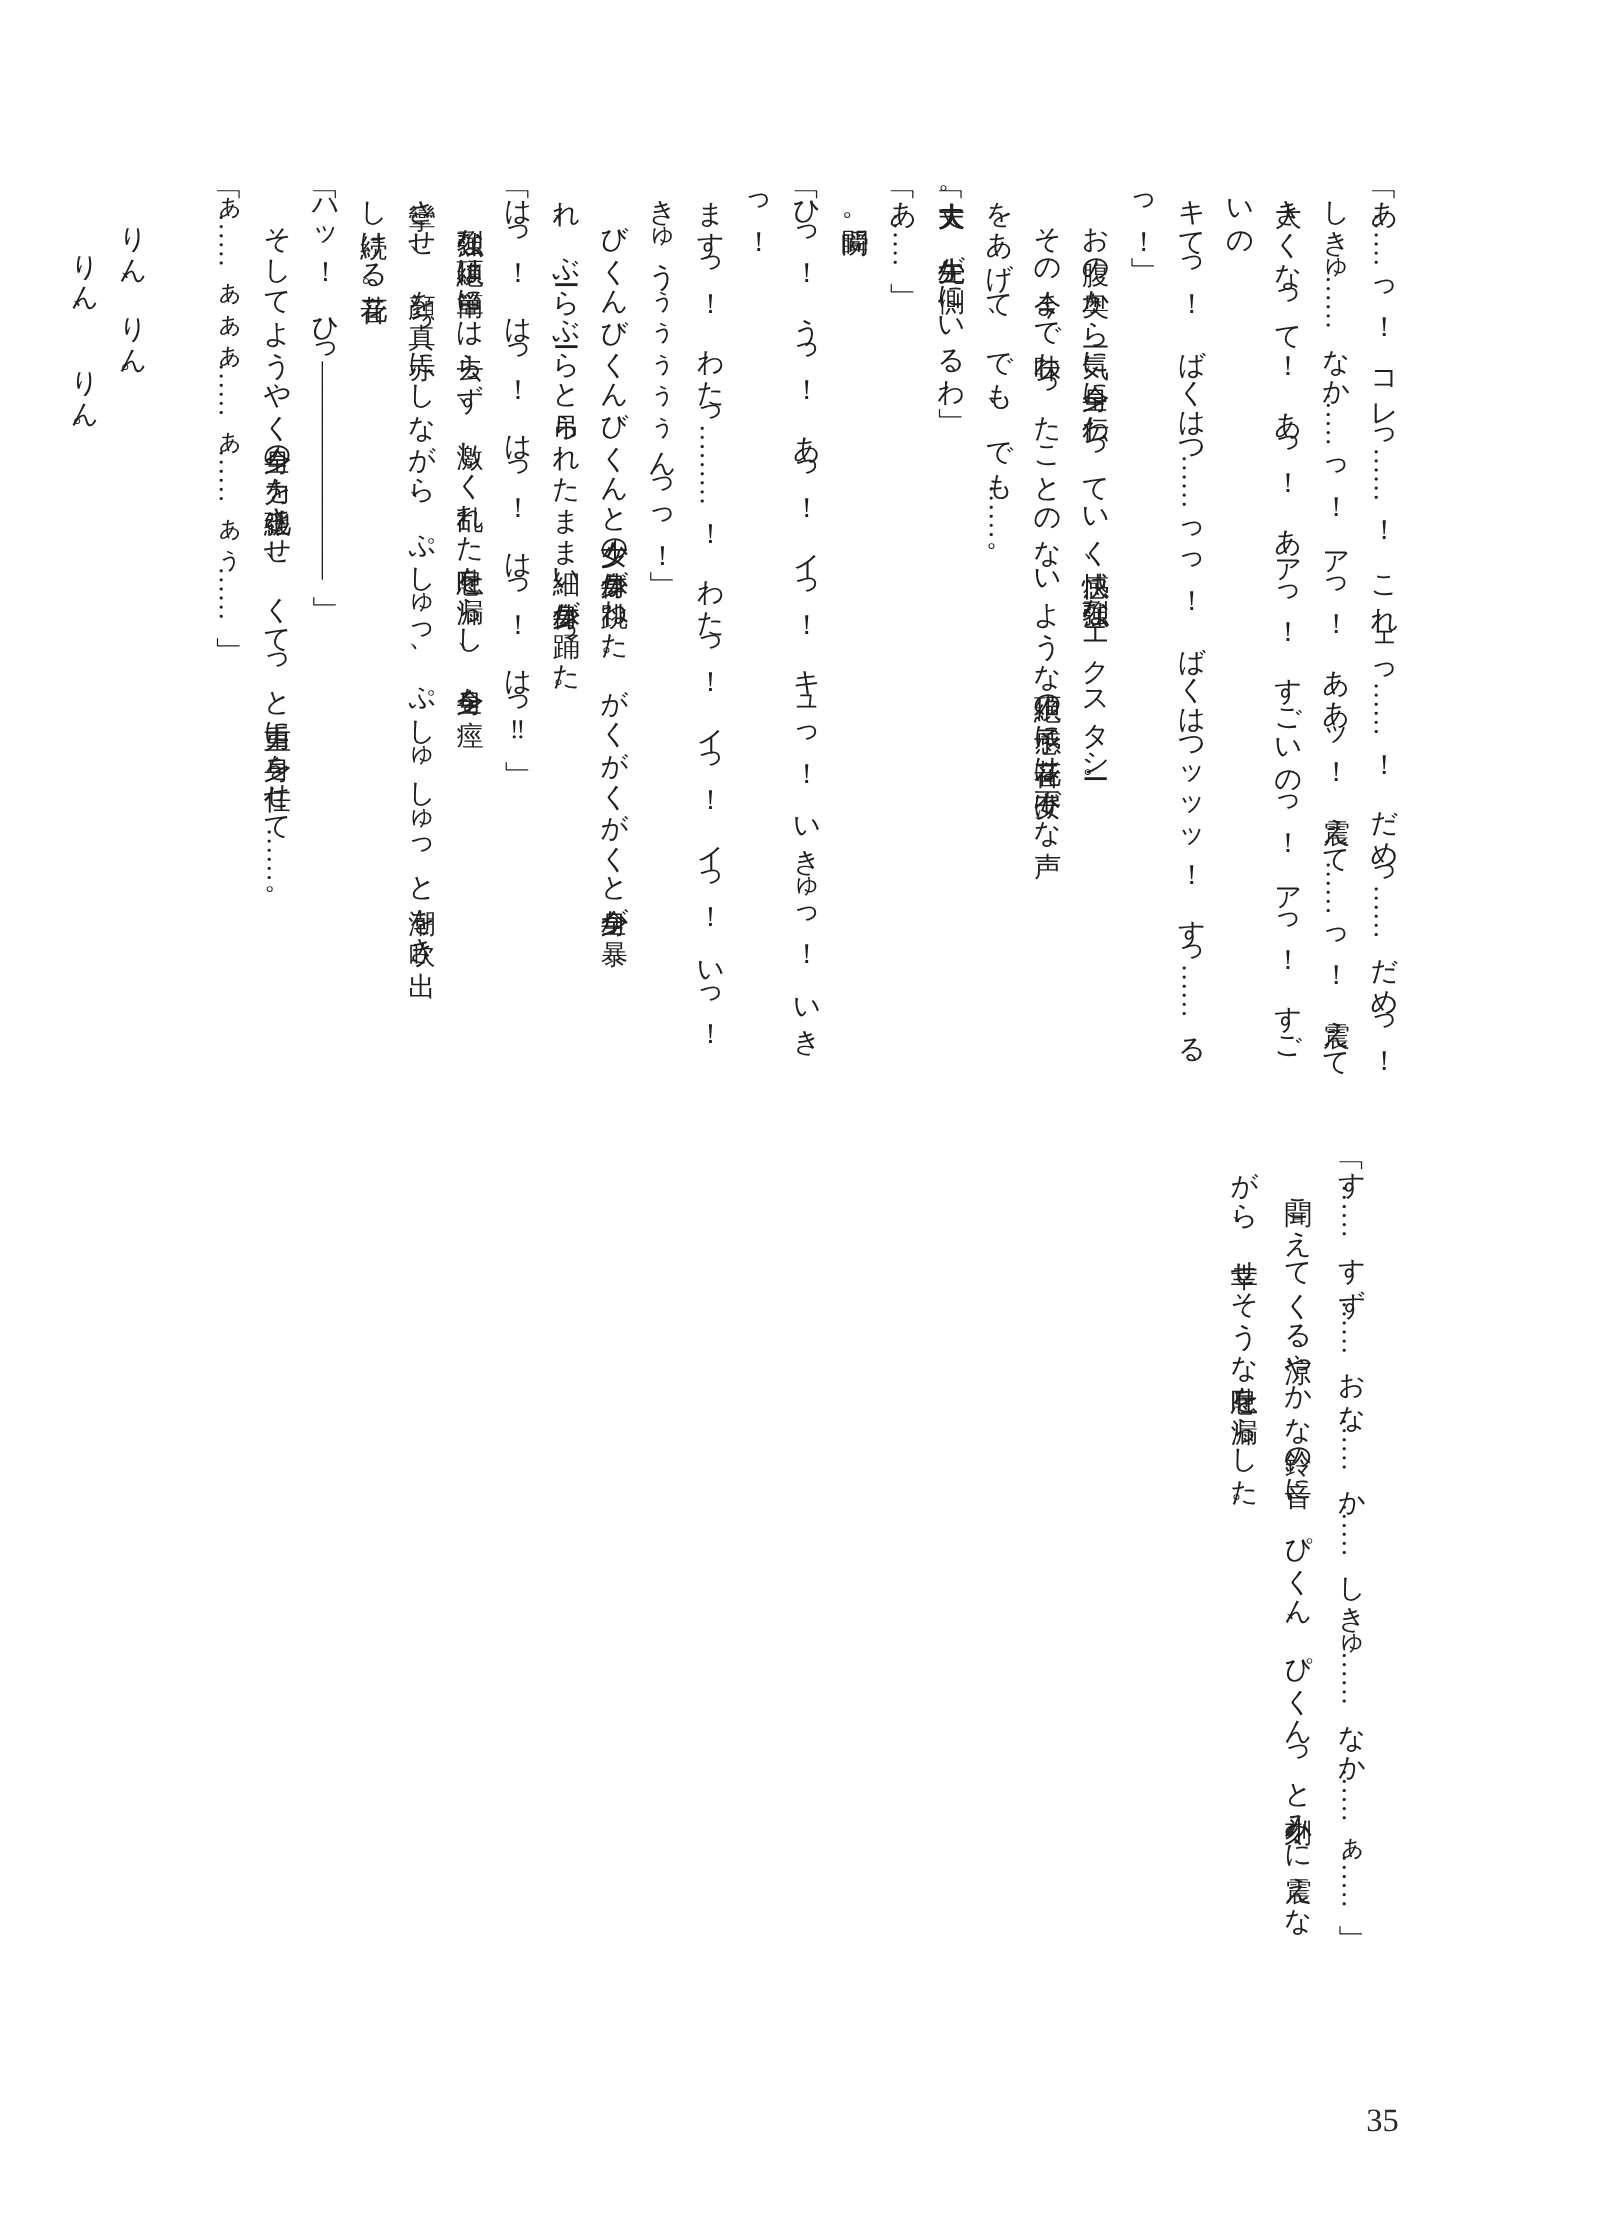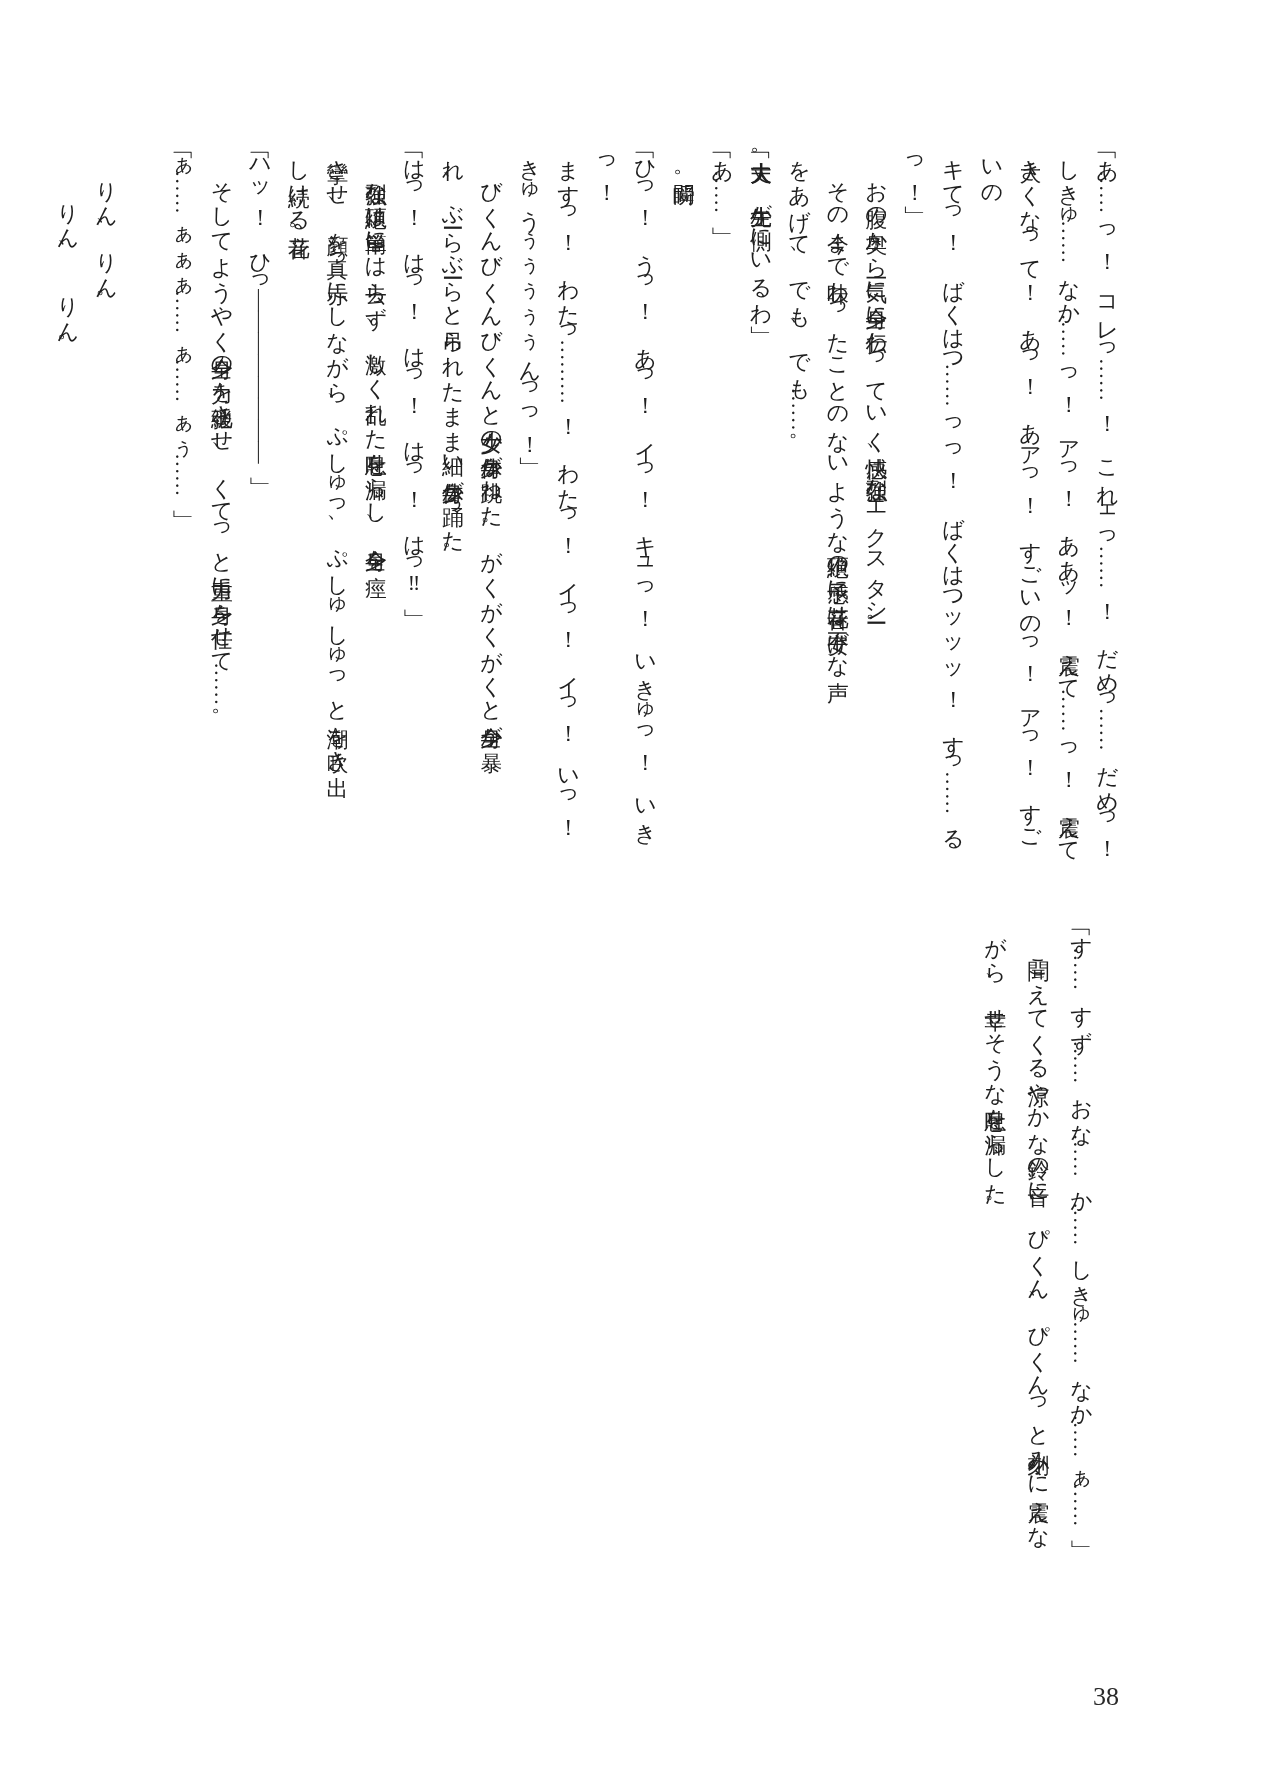--- a/index.html
+++ b/index.html
@@ -57,14 +57,14 @@
     font-size: 26px;
     color: #2a2a2a;
   }
 </style>
 </head>
 <body style="background: rgb(255, 255, 255);">
 
 <div class="page" style="background: rgb(255, 255, 255); color: rgb(31, 31, 31);">
   <div class="tier tier-main"><p>「あ……っ！　コレっ……！　これェっ……！　だめっ……だめっ！</p><p>しきゅ……なか……っ！　アっ！　ああッ！　震えて……っ！　震えて</p><p>大きくなって！　あっ！　あアっ！　すごいのっ！　アっ！　すごいの</p><p>キてっ！　ばくはつ……っっ！　ばくはつッッッ！　すっ……るっ！」</p><p>　お腹の奥から一気に全身に伝わっていく快感、強烈なエクスタシー。</p><p>　その今まで味わったことのないような絶頂の予感に花音は不安げな声</p><p>をあげて、でも、でも……。</p><p>「大丈夫。　先生が側にいるわ」</p><p>「あ……」</p><p>　瞬間。</p><p>「ひっ！　うっ！　あっ！　イっ！　キュっ！　いきゅっ！　いきっ！</p><p>ますっ！　わたっ………！　わたっ！　イっ！　イっ！　いっ！</p><p>きゅうぅぅぅぅぅんっっ！」</p><p>　びくんびくんびくんと少女の身体が跳ねた。がくがくがくと全身が暴</p><p>れ、ぶーらぶーらと吊られたまま細い身体が踊った。</p><p>「はっ！　はっ！　はっ！　はっ！　はっ‼」</p><p>　強烈な絶頂は簡単には去らず、激しく乱れた吐息を漏らし、全身を痙</p><p>攣させ、顔を真っ赤にしながら、ぷしゅっ、ぷしゅしゅっと潮を吹き出</p><p>し続ける花音。</p><p>「ハッ！　ひっ――――――――」</p><p>　そしてようやく全身の力を弛緩させ、くてっと重力に身を任せて……。</p><p>「ぁ……ぁぁぁ……ぁ……ぁぅ……」</p><p>　</p><p>　りん、りん。</p><p>　　りん、　りん。</p></div>
   <div class="tier tier-secondary"><p>「す……すず……おな……か……しきゅ……なか……ぁ……」</p><p>　聞こえてくる涼やかな鈴の音に、ぴくん、ぴくんっと小刻みに震えな</p><p>がら、幸せそうな吐息を漏らした。</p></div>
-  <div class="page-number">38</div>
+  <div class="page-number">35</div>
 </div>
 
 </body></html>

